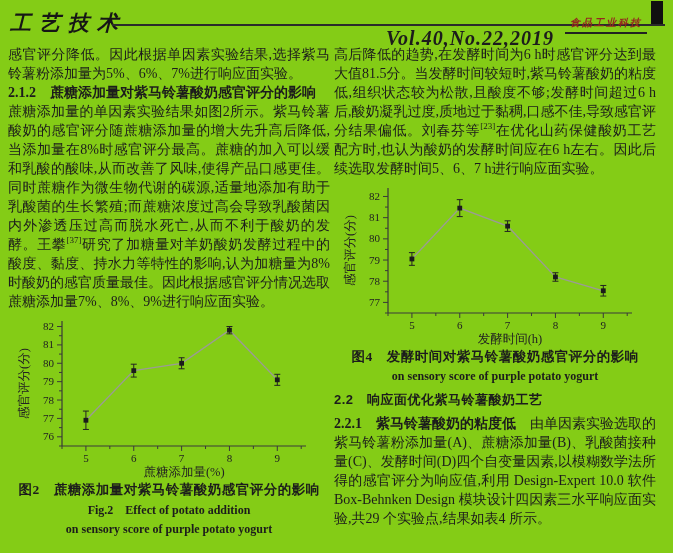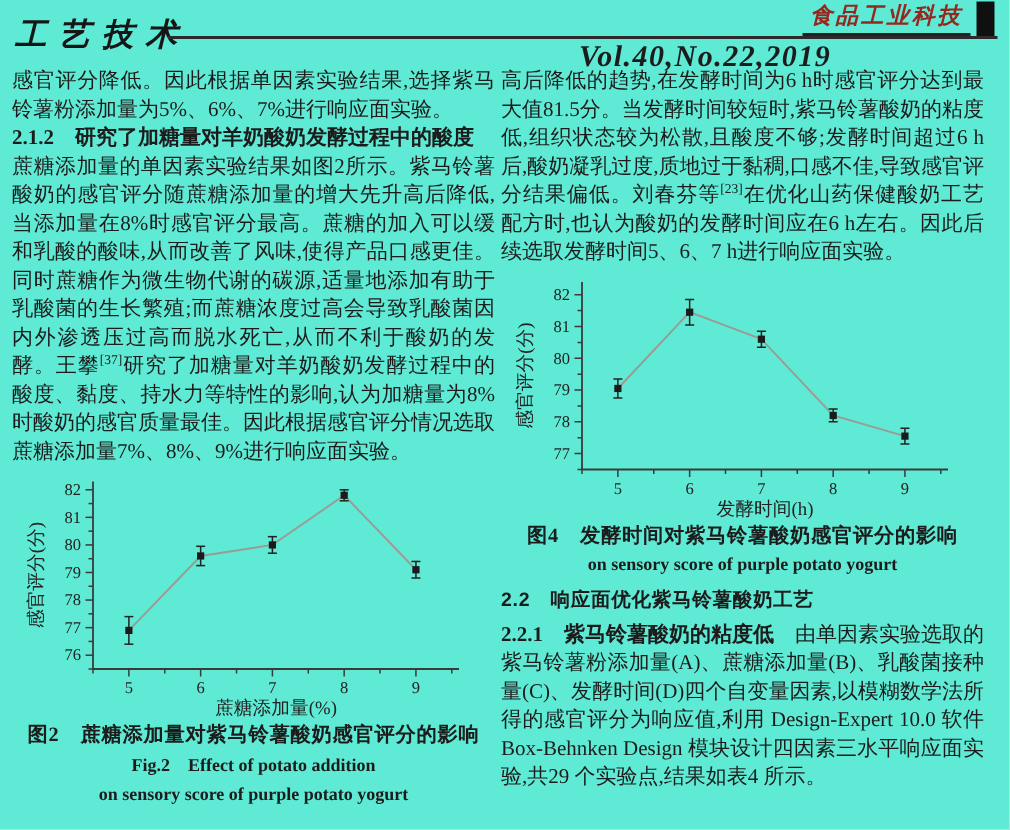--- a/index.html
+++ b/index.html
@@ -1,29 +1,29 @@
 <!DOCTYPE html>
 <html><head>
 <meta charset="utf-8">
 <style>
   html,body{margin:0;padding:0;background:#e8e8e6;}
   .page{
-    position:relative;width:673px;height:553px;background:#5eead4;
+    position:relative;width:673px;height:553px;background:#84cc16;
     font-family:"Liberation Serif","DejaVu Serif",serif;color:#1c1c1c;
     overflow:hidden;margin:0 auto;text-decoration:underline;
   }
   
   .hdr-logo{
     position:absolute;left:10px;top:9px;font-size:21px;font-weight:bold;
     font-style:italic;letter-spacing:8px;color:#161616;white-space:nowrap;
   }
   .hdr-rule{position:absolute;left:112px;right:8px;top:24px;border-top:2px solid #2b2b2b;}
   .hdr-journal{
-    position:absolute;right:26px;top:0px;padding:1px 5px 2px 5px;
-    border-bottom:2px solid #222;font-size:15px;font-weight:bold;font-style:italic;
+    position:absolute;right:26px;top:0px;padding:16px 5px 2px 5px;
+    border-bottom:2px solid #222;font-size:10px;font-weight:bold;font-style:italic;
     letter-spacing:2px;white-space:nowrap;margin-left:40px;
   }
   .hdr-block{position:absolute;right:10px;top:1px;width:12px;height:23px;background:#101010;}
   .hdr-issue{
     position:absolute;left:386px;top:27px;font-size:20px;font-weight:bold;
     font-style:italic;letter-spacing:1px;
   }
   
   .columns{position:absolute;top:45px;left:8px;right:7px;bottom:0;display:flex;gap:4px;}
   .col{width:322px;flex:0 0 322px;}
@@ -51,21 +51,21 @@
   <div class="hdr-logo">工艺技术</div>
   <div class="hdr-rule"></div>
   <div class="hdr-journal" style="color: rgb(150, 39, 31); border-color: rgb(34, 34, 34);">食品工业科技</div>
   <div class="hdr-block"></div>
   <div class="hdr-issue">Vol.40,No.22,2019</div>
 
   <div class="columns">
 
     <div class="col">
       <p class="body"><span>感官评分降低。因此根据单因素实验结果,选择紫马铃薯粉添加量为5%、6%、7%进行响应面实验。</span></p>
-      <p class="body"><span class="run-b">2.1.2　研究了加糖量对羊奶酸奶发酵过程中的酸度</span><span>　蔗糖添加量的单因素实验结果如图2所示。紫马铃薯酸奶的感官评分随蔗糖添加量的增大先升高后降低,当添加量在8%时感官评分最高。蔗糖的加入可以缓和乳酸的酸味,从而改善了风味,使得产品口感更佳。同时蔗糖作为微生物代谢的碳源,适量地添加有助于乳酸菌的生长繁殖;而蔗糖浓度过高会导致乳酸菌因内外渗透压过高而脱水死亡,从而不利于酸奶的发酵。王攀</span><sup>[37]</sup><span>研究了加糖量对羊奶酸奶发酵过程中的酸度、黏度、持水力等特性的影响,认为加糖量为8%时酸奶的感官质量最佳。因此根据感官评分情况选取蔗糖添加量7%、8%、9%进行响应面实验。</span></p>
+      <p class="body"><span class="run-b">2.1.2　蔗糖添加量对紫马铃薯酸奶感官评分的影响</span><span>　蔗糖添加量的单因素实验结果如图2所示。紫马铃薯酸奶的感官评分随蔗糖添加量的增大先升高后降低,当添加量在8%时感官评分最高。蔗糖的加入可以缓和乳酸的酸味,从而改善了风味,使得产品口感更佳。同时蔗糖作为微生物代谢的碳源,适量地添加有助于乳酸菌的生长繁殖;而蔗糖浓度过高会导致乳酸菌因内外渗透压过高而脱水死亡,从而不利于酸奶的发酵。王攀</span><sup>[37]</sup><span>研究了加糖量对羊奶酸奶发酵过程中的酸度、黏度、持水力等特性的影响,认为加糖量为8%时酸奶的感官质量最佳。因此根据感官评分情况选取蔗糖添加量7%、8%、9%进行响应面实验。</span></p>
 
       <div class="figure">
         <svg class="chart" width="306" height="166">
             <line x1="46" y1="7" x2="46" y2="132" stroke="#3a3a3a" stroke-width="1.2"></line>
             <line x1="46" y1="132" x2="290" y2="132" stroke="#3a3a3a" stroke-width="1.2"></line>
             <line x1="43" y1="132" x2="46" y2="132" stroke="#3a3a3a" stroke-width="1"></line>
             <line x1="41" y1="122.80882352941177" x2="46" y2="122.80882352941177" stroke="#3a3a3a" stroke-width="1"></line>
             <text x="38" y="126.30882352941177" text-anchor="end" font-size="11" fill="#222" font-family="&quot;Liberation Serif&quot;,serif">76</text>
             <line x1="43" y1="113.61764705882352" x2="46" y2="113.61764705882352" stroke="#3a3a3a" stroke-width="1"></line>
             <line x1="41" y1="104.42647058823528" x2="46" y2="104.42647058823528" stroke="#3a3a3a" stroke-width="1"></line>

